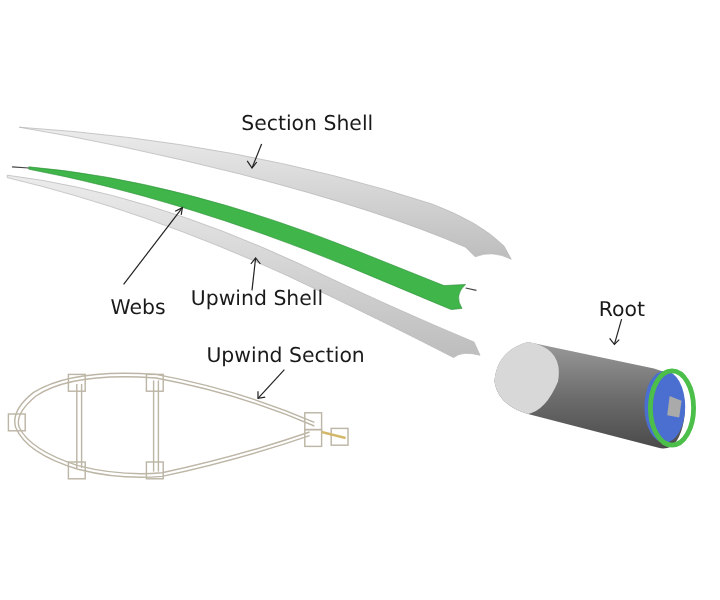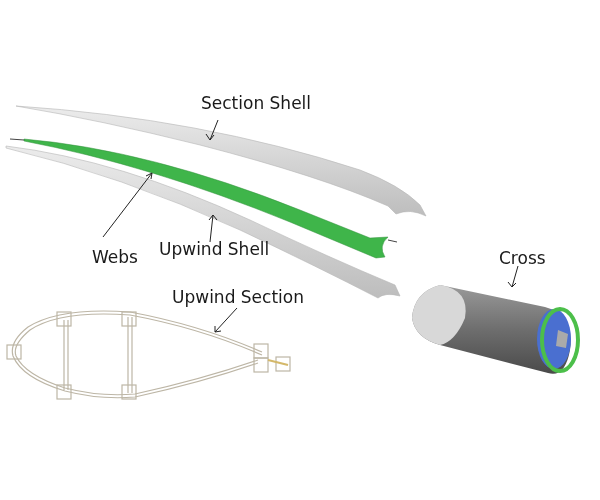--- a/index.html
+++ b/index.html
@@ -68,13 +68,13 @@
       <path d="M215,326 L215,332 L221,331"></path>
     <path d="M518,266 L512,287"></path>
       <path d="M508,282 L512,287 L516,283"></path>
   </g>
 </svg>
 
 <div class="lbl" style="left:201px;top:93px;">Section Shell</div>
 <div class="lbl" style="left:79px;top:247px;margin-left:13px;">Webs</div>
 <div class="lbl" style="left:159px;top:239px;">Upwind Shell</div>
 <div class="lbl" style="left:172px;top:287px;">Upwind Section</div>
-<div class="lbl" style="left:499px;top:248px;">Cross</div>
+<div class="lbl" style="left:499px;top:248px;">Root</div>
 
 </body></html>

